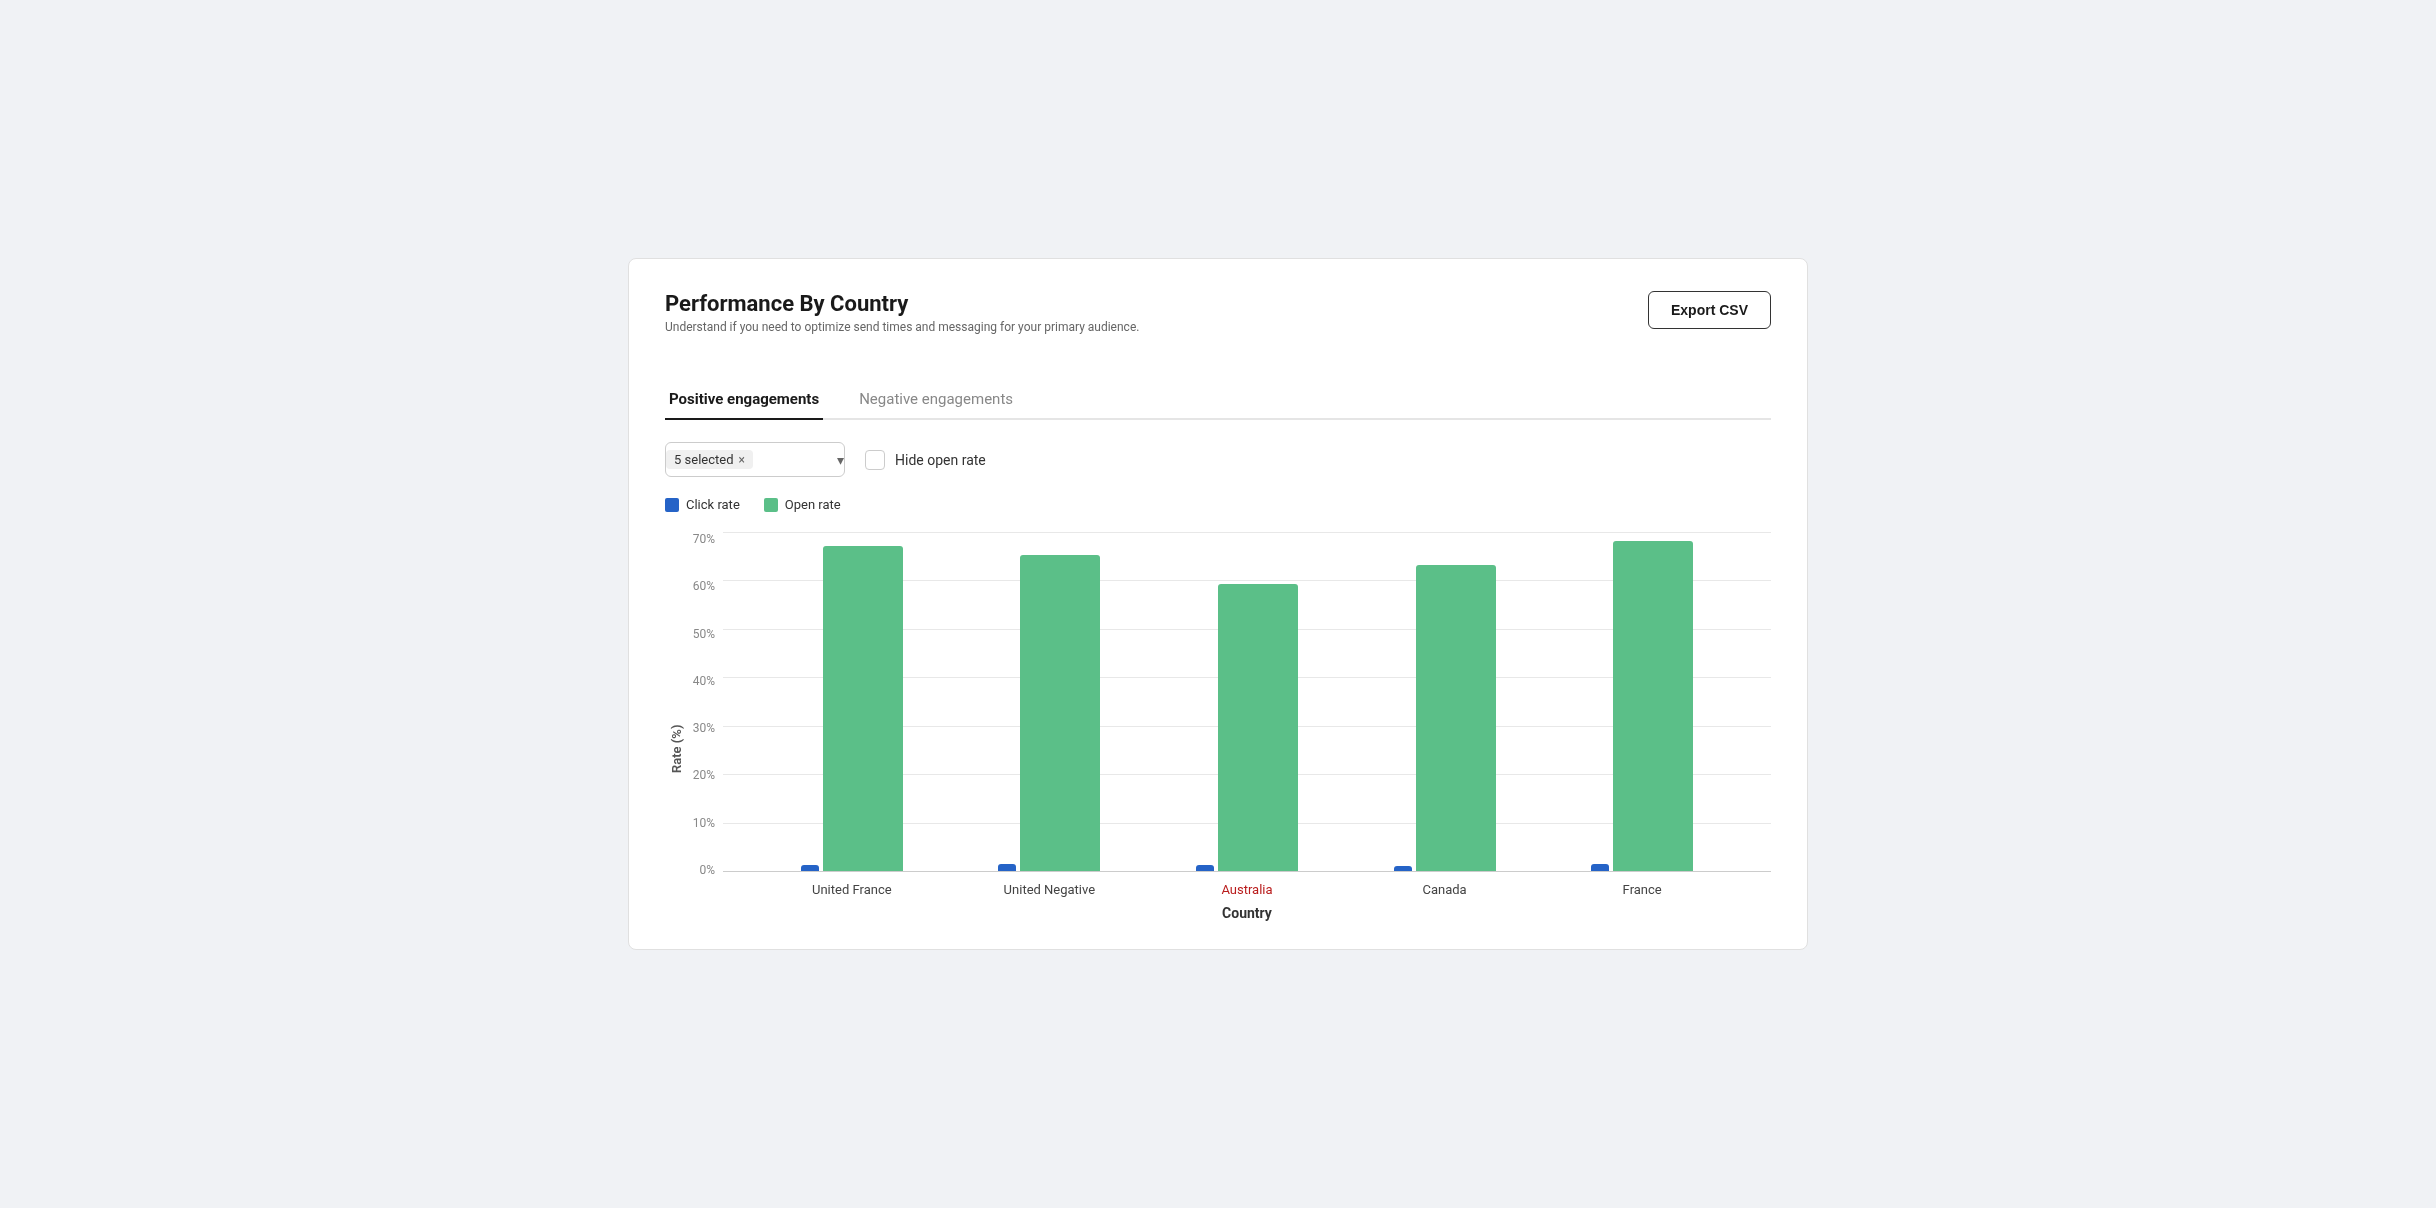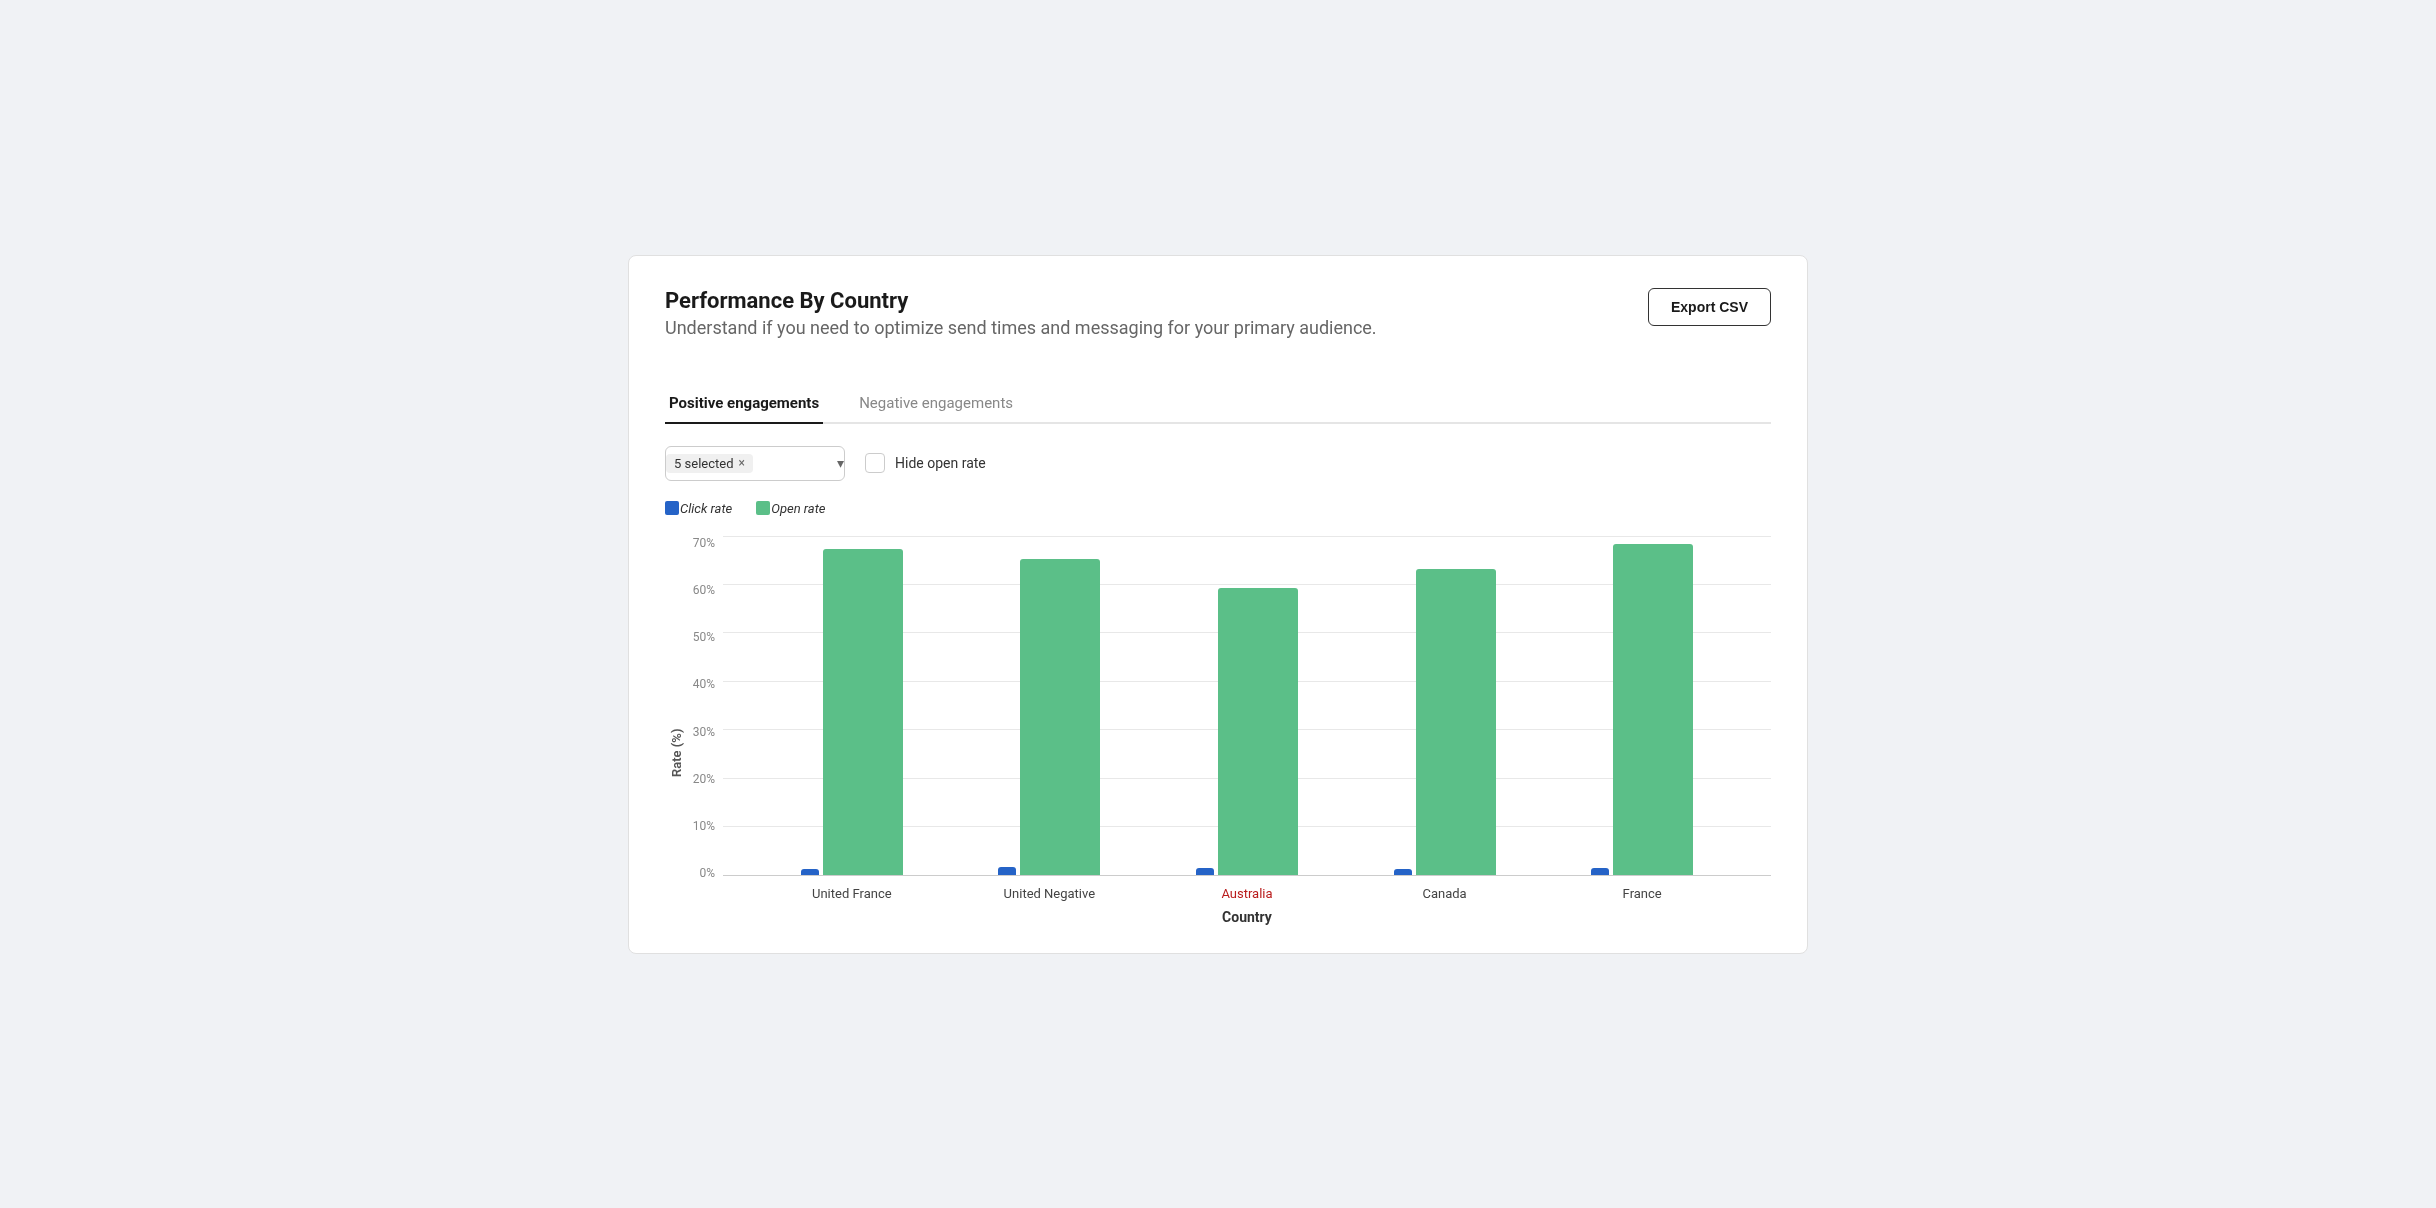--- a/index.html
+++ b/index.html
@@ -26,21 +26,21 @@
       justify-content: space-between;
       align-items: flex-start;
       margin-bottom: 6px;
     }
     .title {
       font-size: 22px;
       font-weight: 700;
       color: #1a1a1a;
     }
     .subtitle {
-      font-size: 18px;
+      font-size: 12px;
       color: #666;
       margin-top: 4px;
       margin-bottom: 40px;
     }
     .export-btn {
       border: 1.5px solid #333;
       background: #fff;
       padding: 10px 22px;
       border-radius: 6px;
       font-size: 14px;
@@ -129,24 +129,23 @@
     }
     .legend {
       display: flex;
       gap: 24px;
       margin-bottom: 20px;
       align-items: center;
     }
     .legend-item {
       display: flex;
       align-items: center;
-      gap: 1px;
+      gap: 7px;
       font-size: 13px;
       color: #333;
-      font-style: italic;
     }
     .legend-dot {
       width: 14px;
       height: 14px;
       border-radius: 2px;
     }
     .bar {
       border-radius: 3px 3px 0 0;
     }
     .bar-click {

